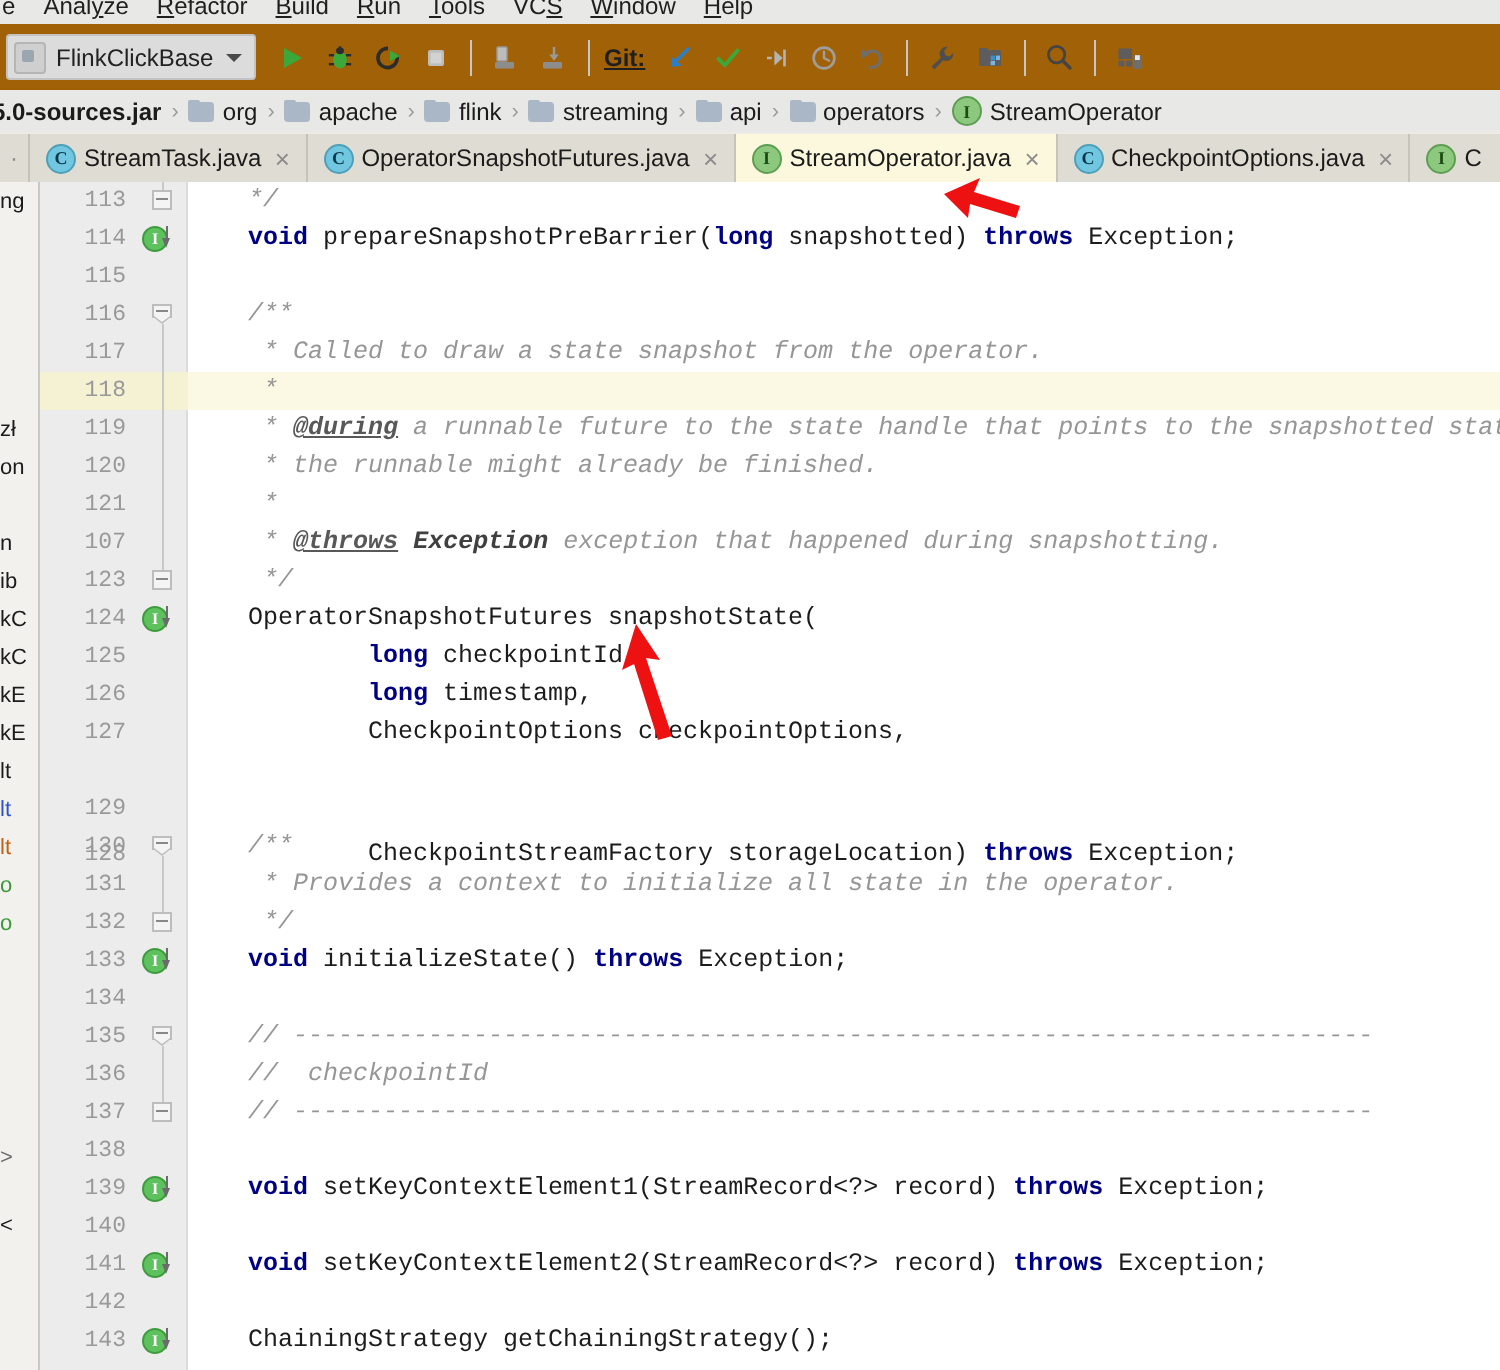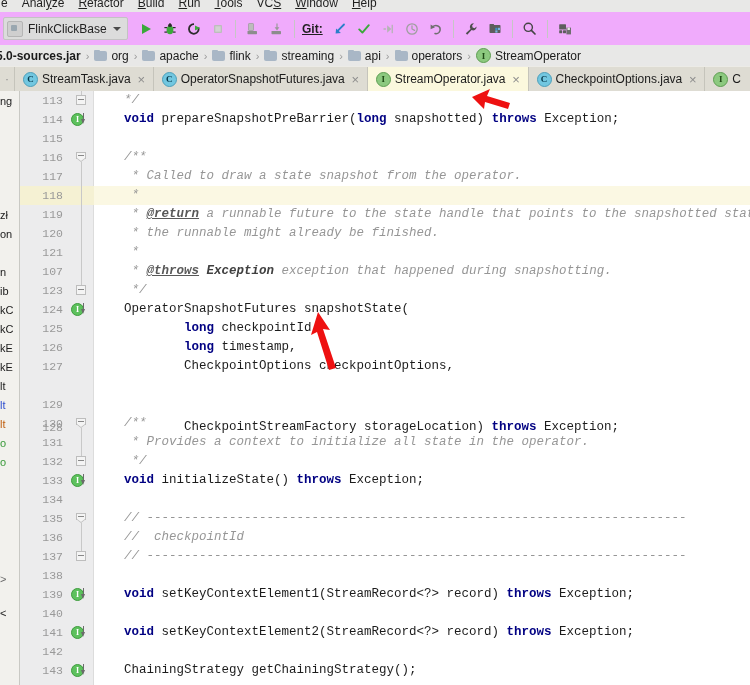--- a/index.html
+++ b/index.html
@@ -30,21 +30,21 @@
   }
   .menu-item {
     font-size: 12px; color: #1f1f1f; padding: 0 7px;
     line-height: 20px;
   }
   .menu-item .mn { text-decoration: underline; }
 
   
   .toolbar {
     position: absolute; top: 12px; left: 0; width: 750px; height: 33px;
-    background: #f0abfc;
+    background: #a16207;
     border-bottom: 1px solid #c0c0c0;
     display: flex; align-items: center;
   }
   .runconfig {
     display: flex; align-items: center;
     height: 21px; margin-left: 3px; padding: 0 4px 0 3px;
     background: #dcdcdc; border: 1px solid #c3c3c3; border-radius: 2px;
     min-width: 116px;
   }
   .rc-icon {
@@ -528,21 +528,21 @@
           <div class="code" style="left: 75px;"><span>     </span><span class="cmt">* Called to draw a state snapshot from the operator.</span></div>
         </div>
         <div class="row hl" style="top: 95px;">
           <div class="lnum-bg"></div>
           <div class="lnum">118</div>
           <div class="code" style="left: 75px;"><span>     </span><span class="cmt">*</span></div>
         </div>
         <div class="row" style="top: 114px;">
           <div class="lnum-bg"></div>
           <div class="lnum">119</div>
-          <div class="code" style="left: 75px;"><span>     </span><span class="cmt">* </span><span class="tag">@return</span><span class="cmt"> a runnable future to the state handle that points to the snapshotted state. For synchrono</span></div>
+          <div class="code" style="left: 75px;"><span>     </span><span class="cmt">* </span><span class="tag">@during</span><span class="cmt"> a runnable future to the state handle that points to the snapshotted state. For synchrono</span></div>
         </div>
         <div class="row" style="top: 133px;">
           <div class="lnum-bg"></div>
           <div class="lnum">120</div>
           <div class="code" style="left: 75px; text-align: right;"><span>     </span><span class="cmt">* the runnable might already be finished.</span></div>
         </div>
         <div class="row" style="top: 152px;">
           <div class="lnum-bg"></div>
           <div class="lnum">121</div>
           <div class="code" style="left: 75px;"><span>     </span><span class="cmt">*</span></div>

